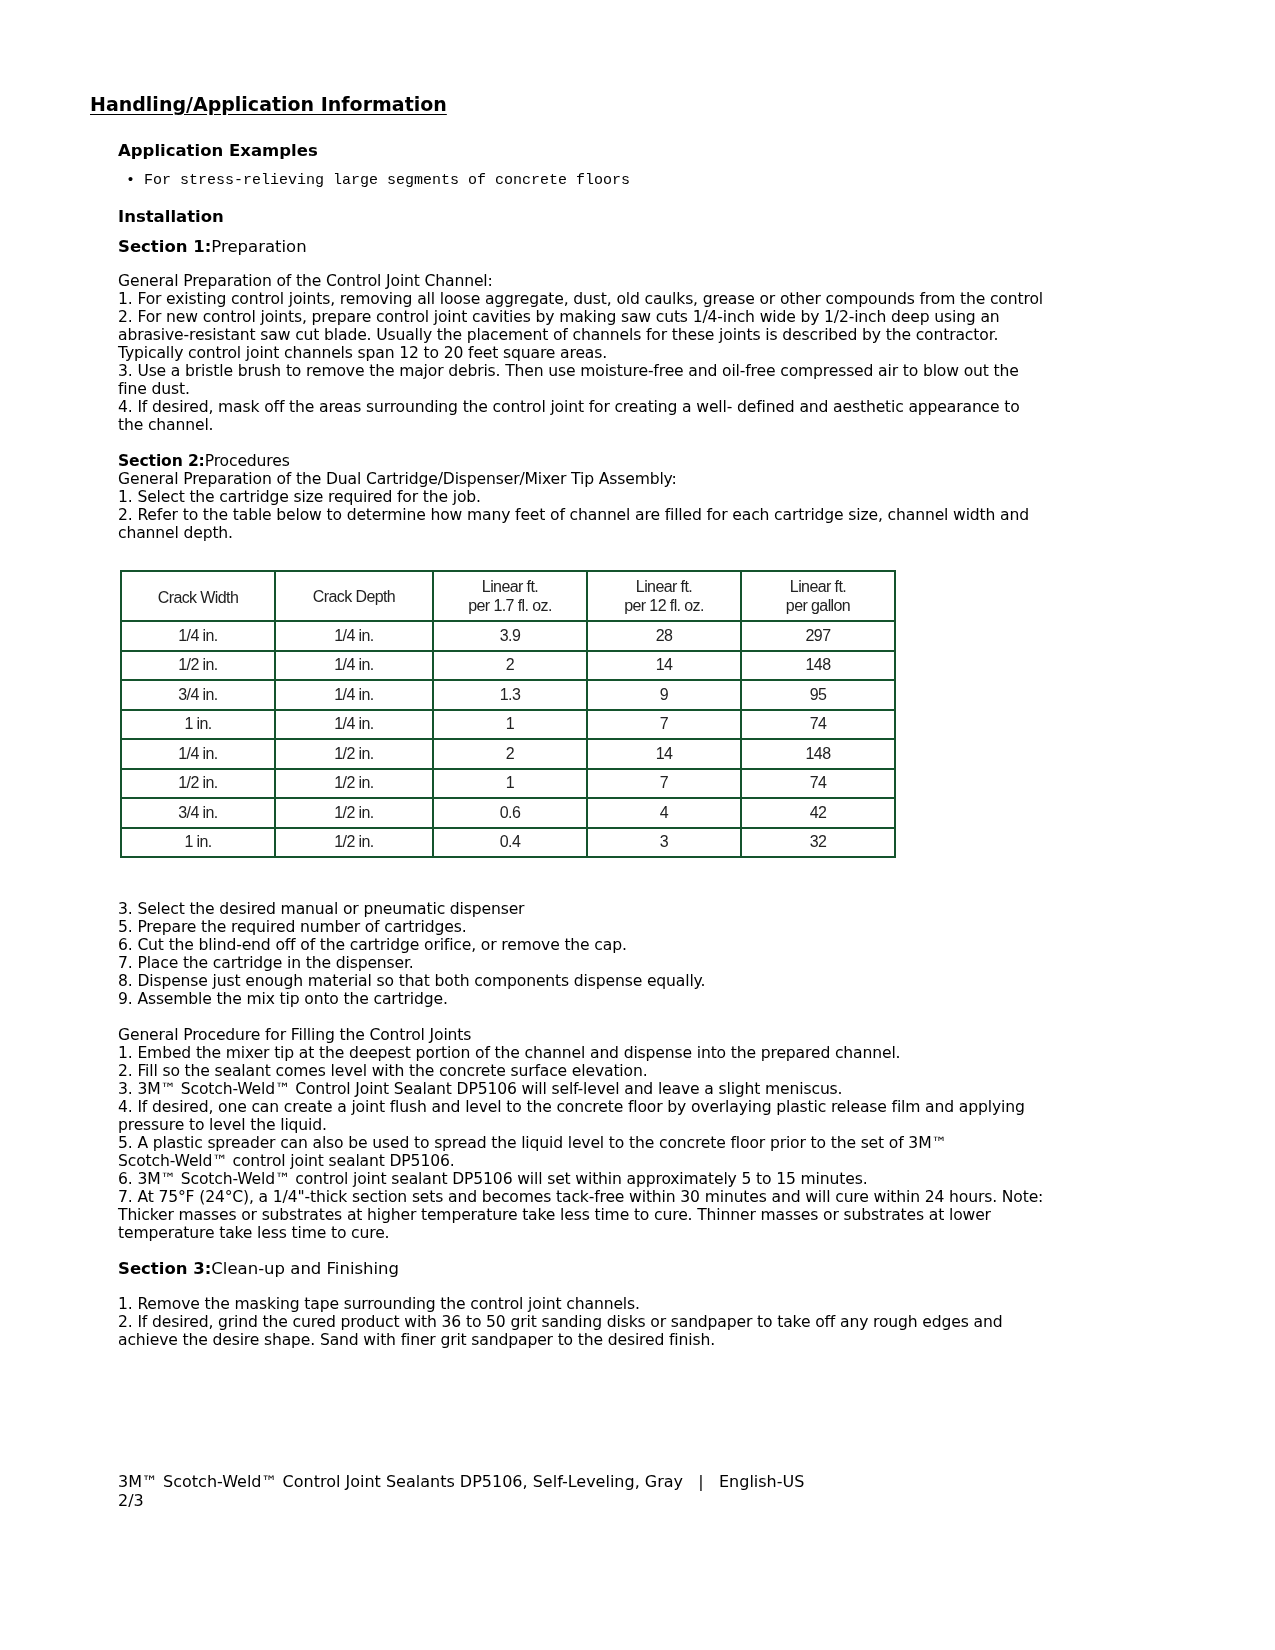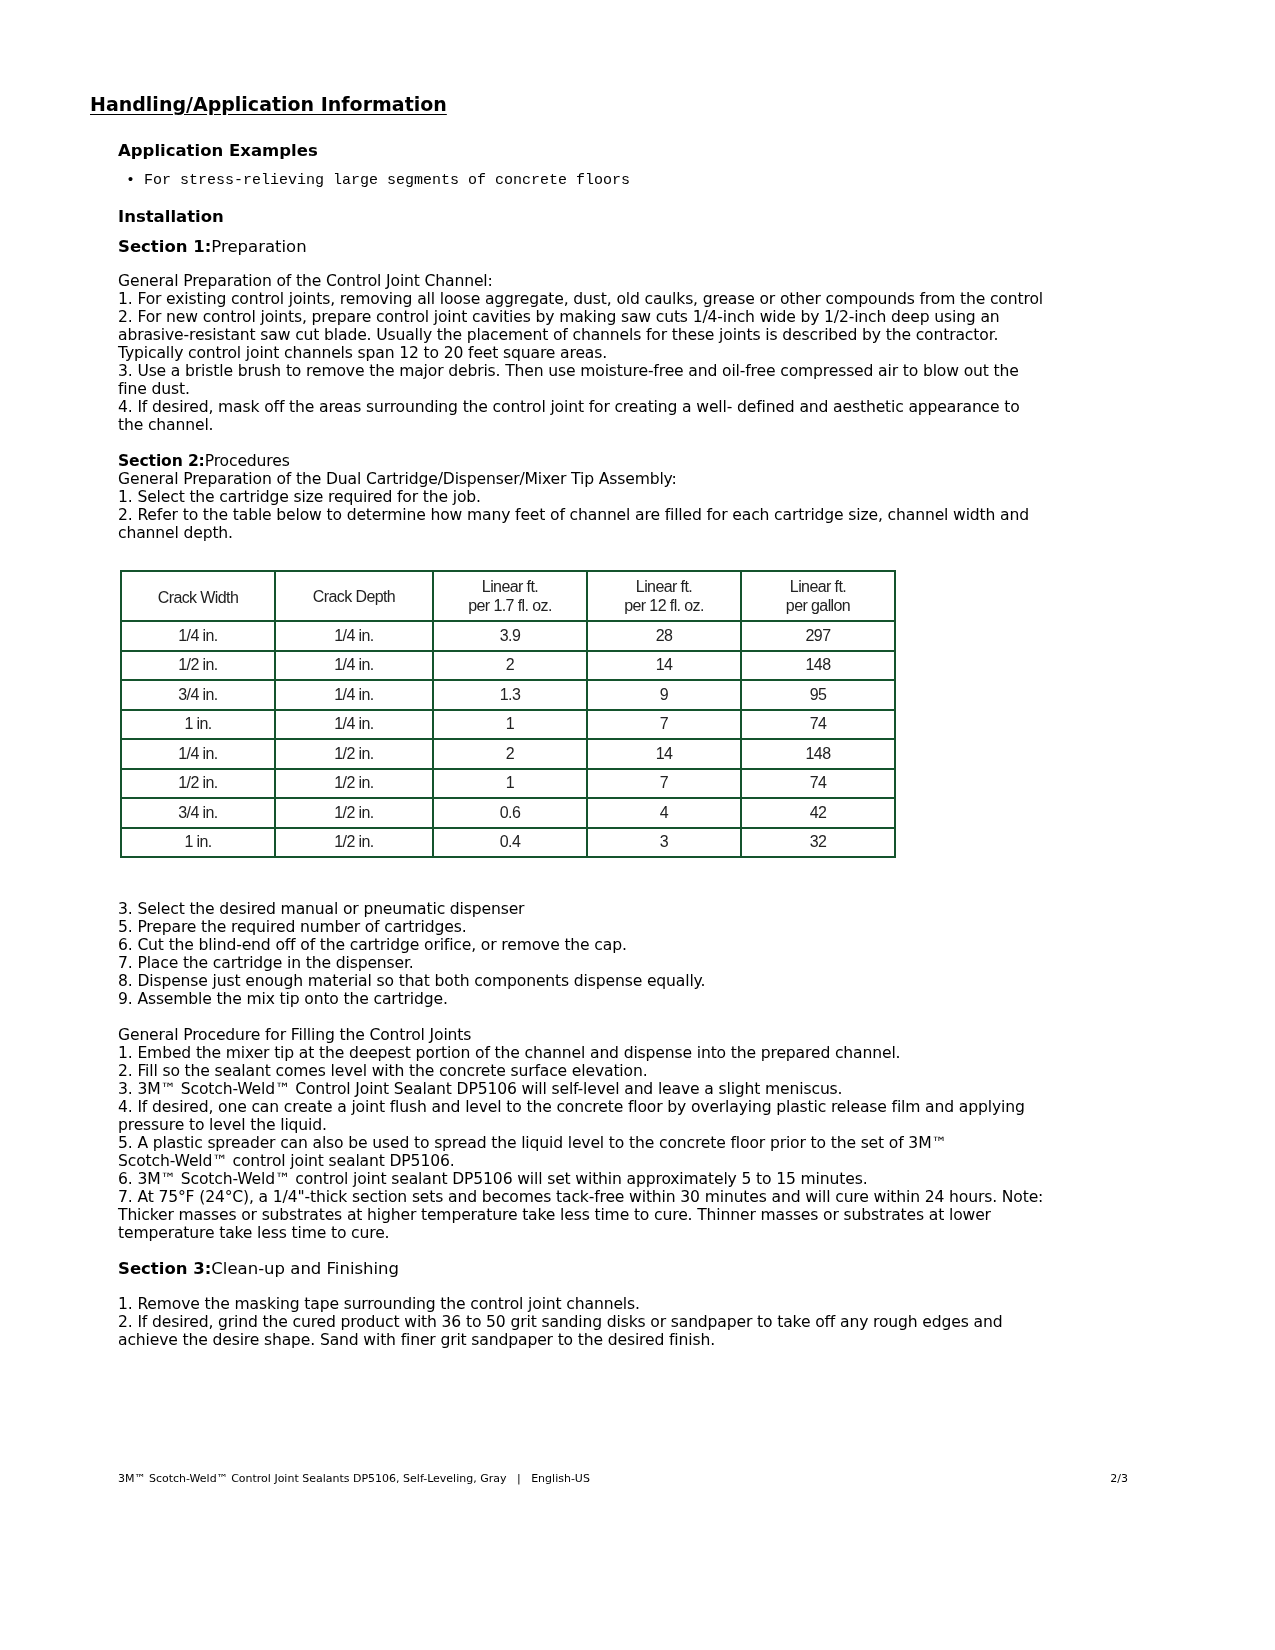--- a/index.html
+++ b/index.html
@@ -90,23 +90,24 @@
     .col2 { width: 156px; }
     .col3 { width: 152px; }
     .col4 { width: 152px; }
     .col5 { width: 152px; }
     .after-table { margin-top: 42px; }
     .footer {
       position: absolute;
       top: 1472px;
       left: 118px;
       width: 1010px;
-      font-size: 11px;
+      font-size: 16px;
       display: flex;
       justify-content: space-between;
+      flex-direction: column;
     }
   </style>
 </head>
 <body>
 
 <h1 class="page-heading">Handling/Application Information</h1>
 
 <div class="content">
 
   <p class="sub-heading">Application Examples</p>

